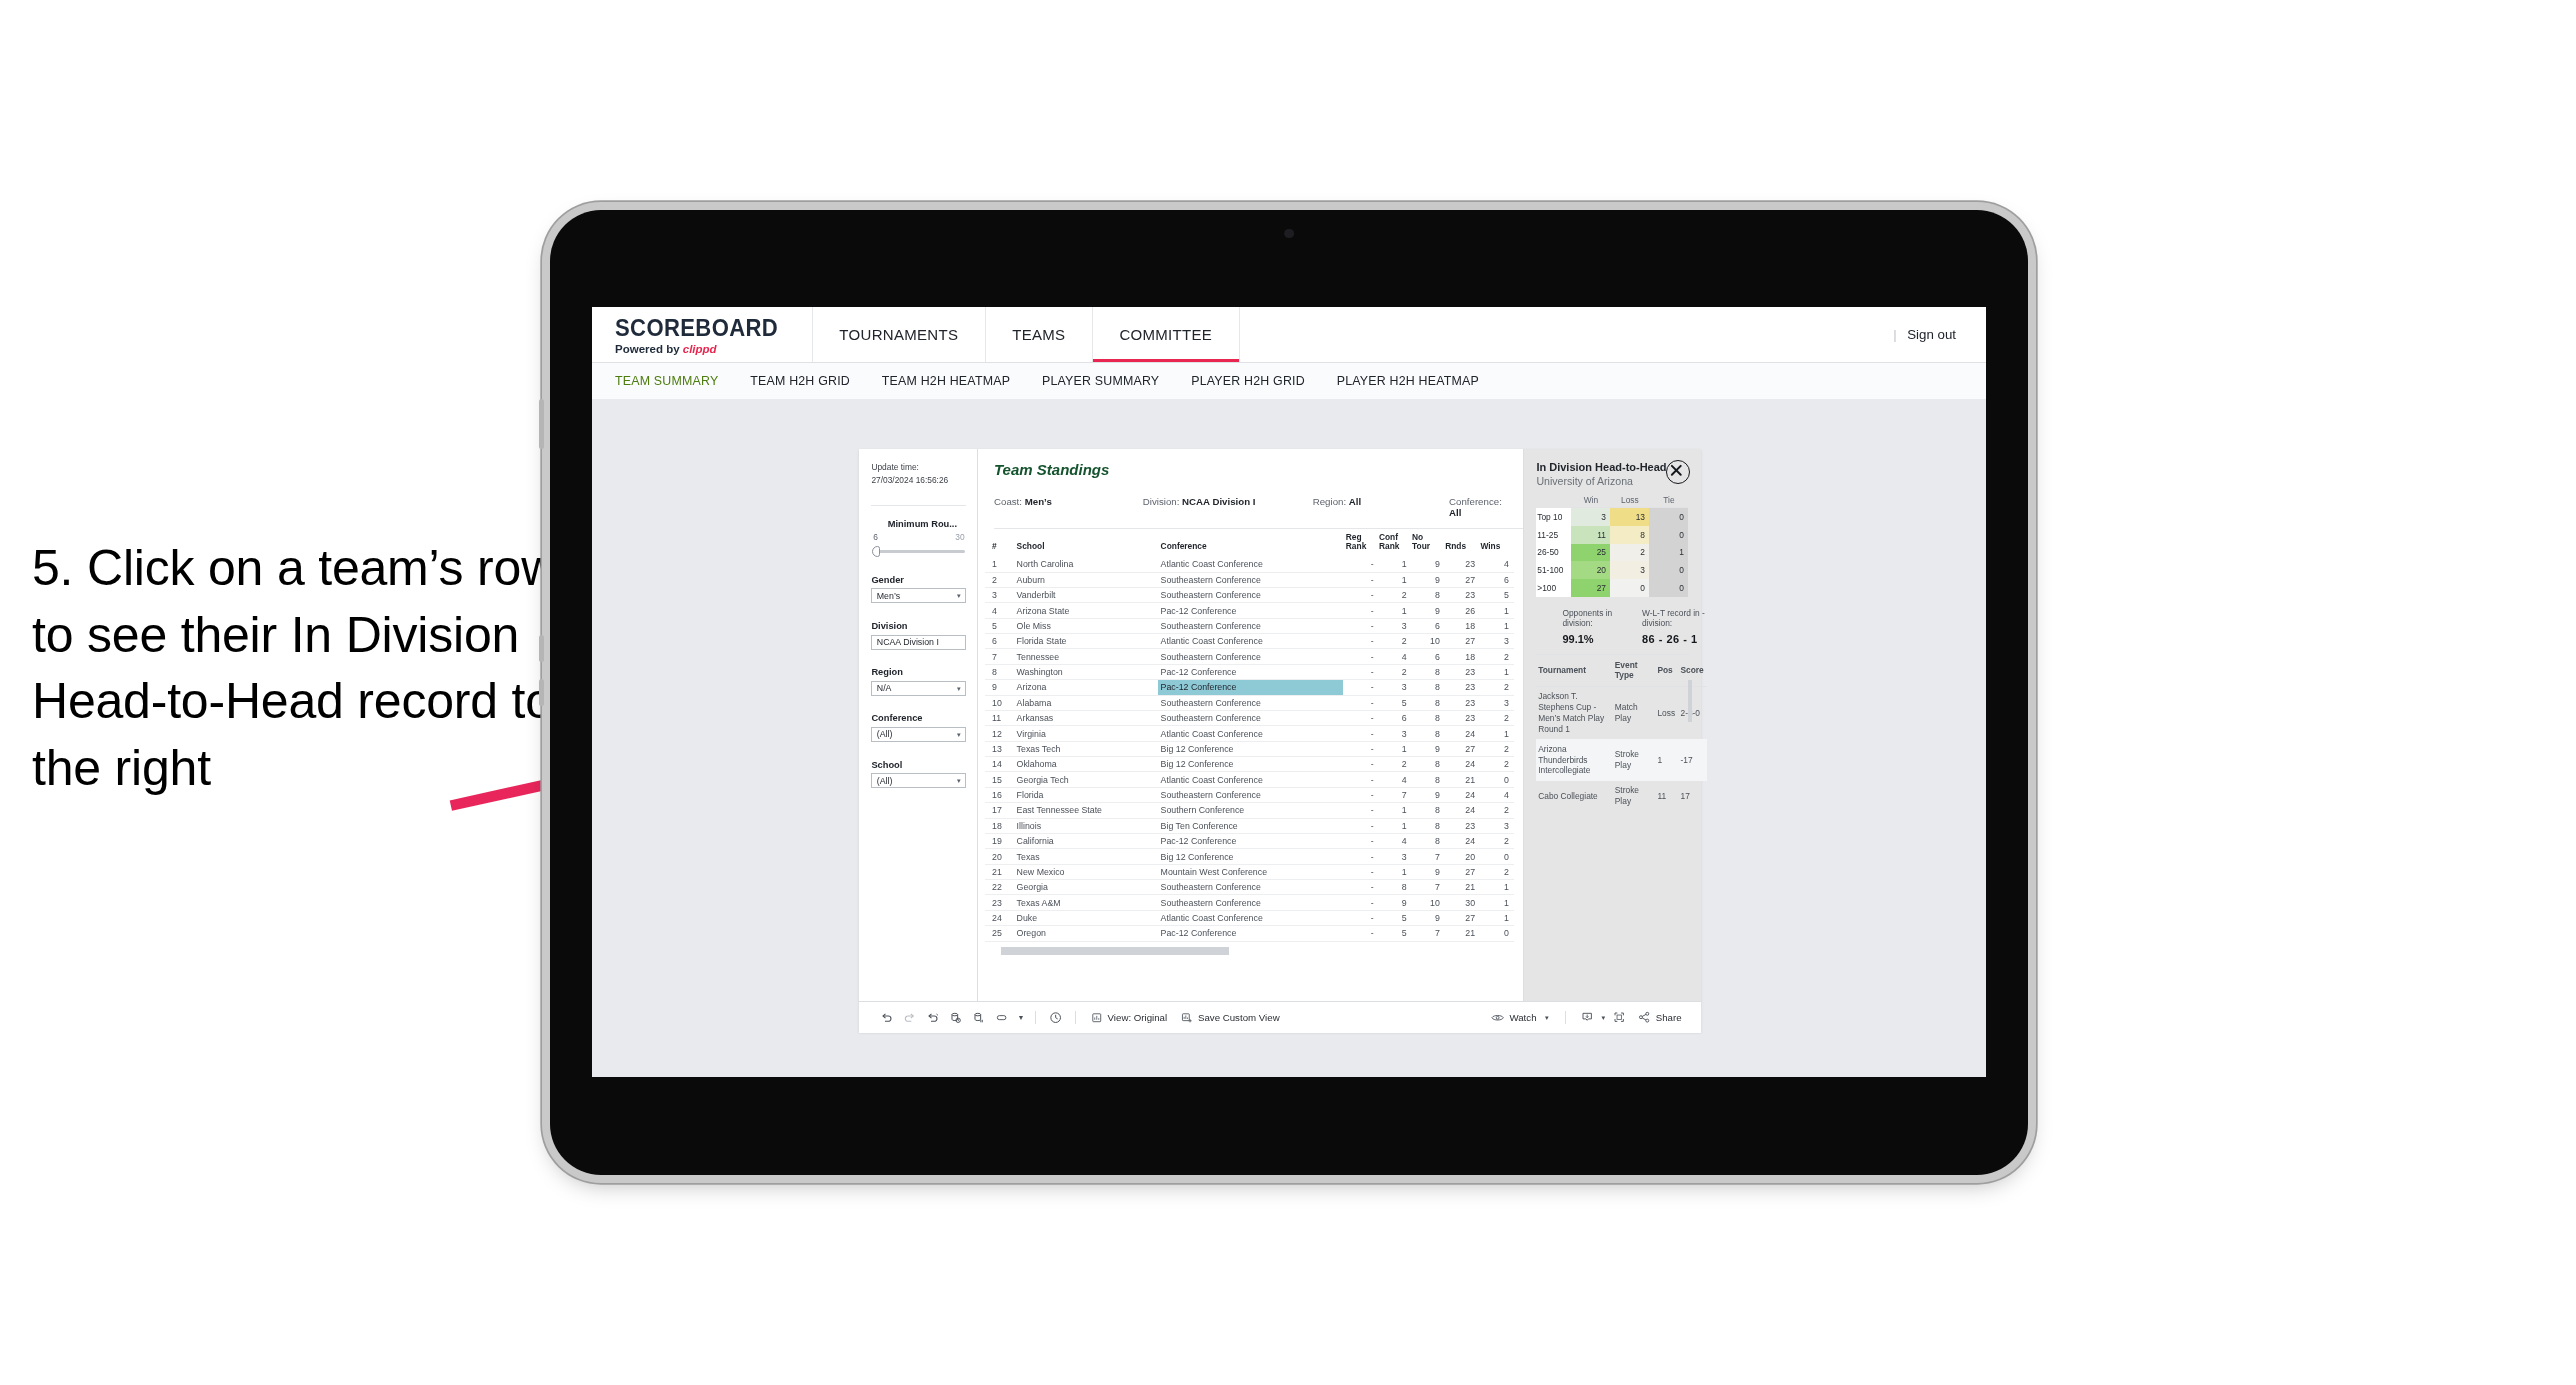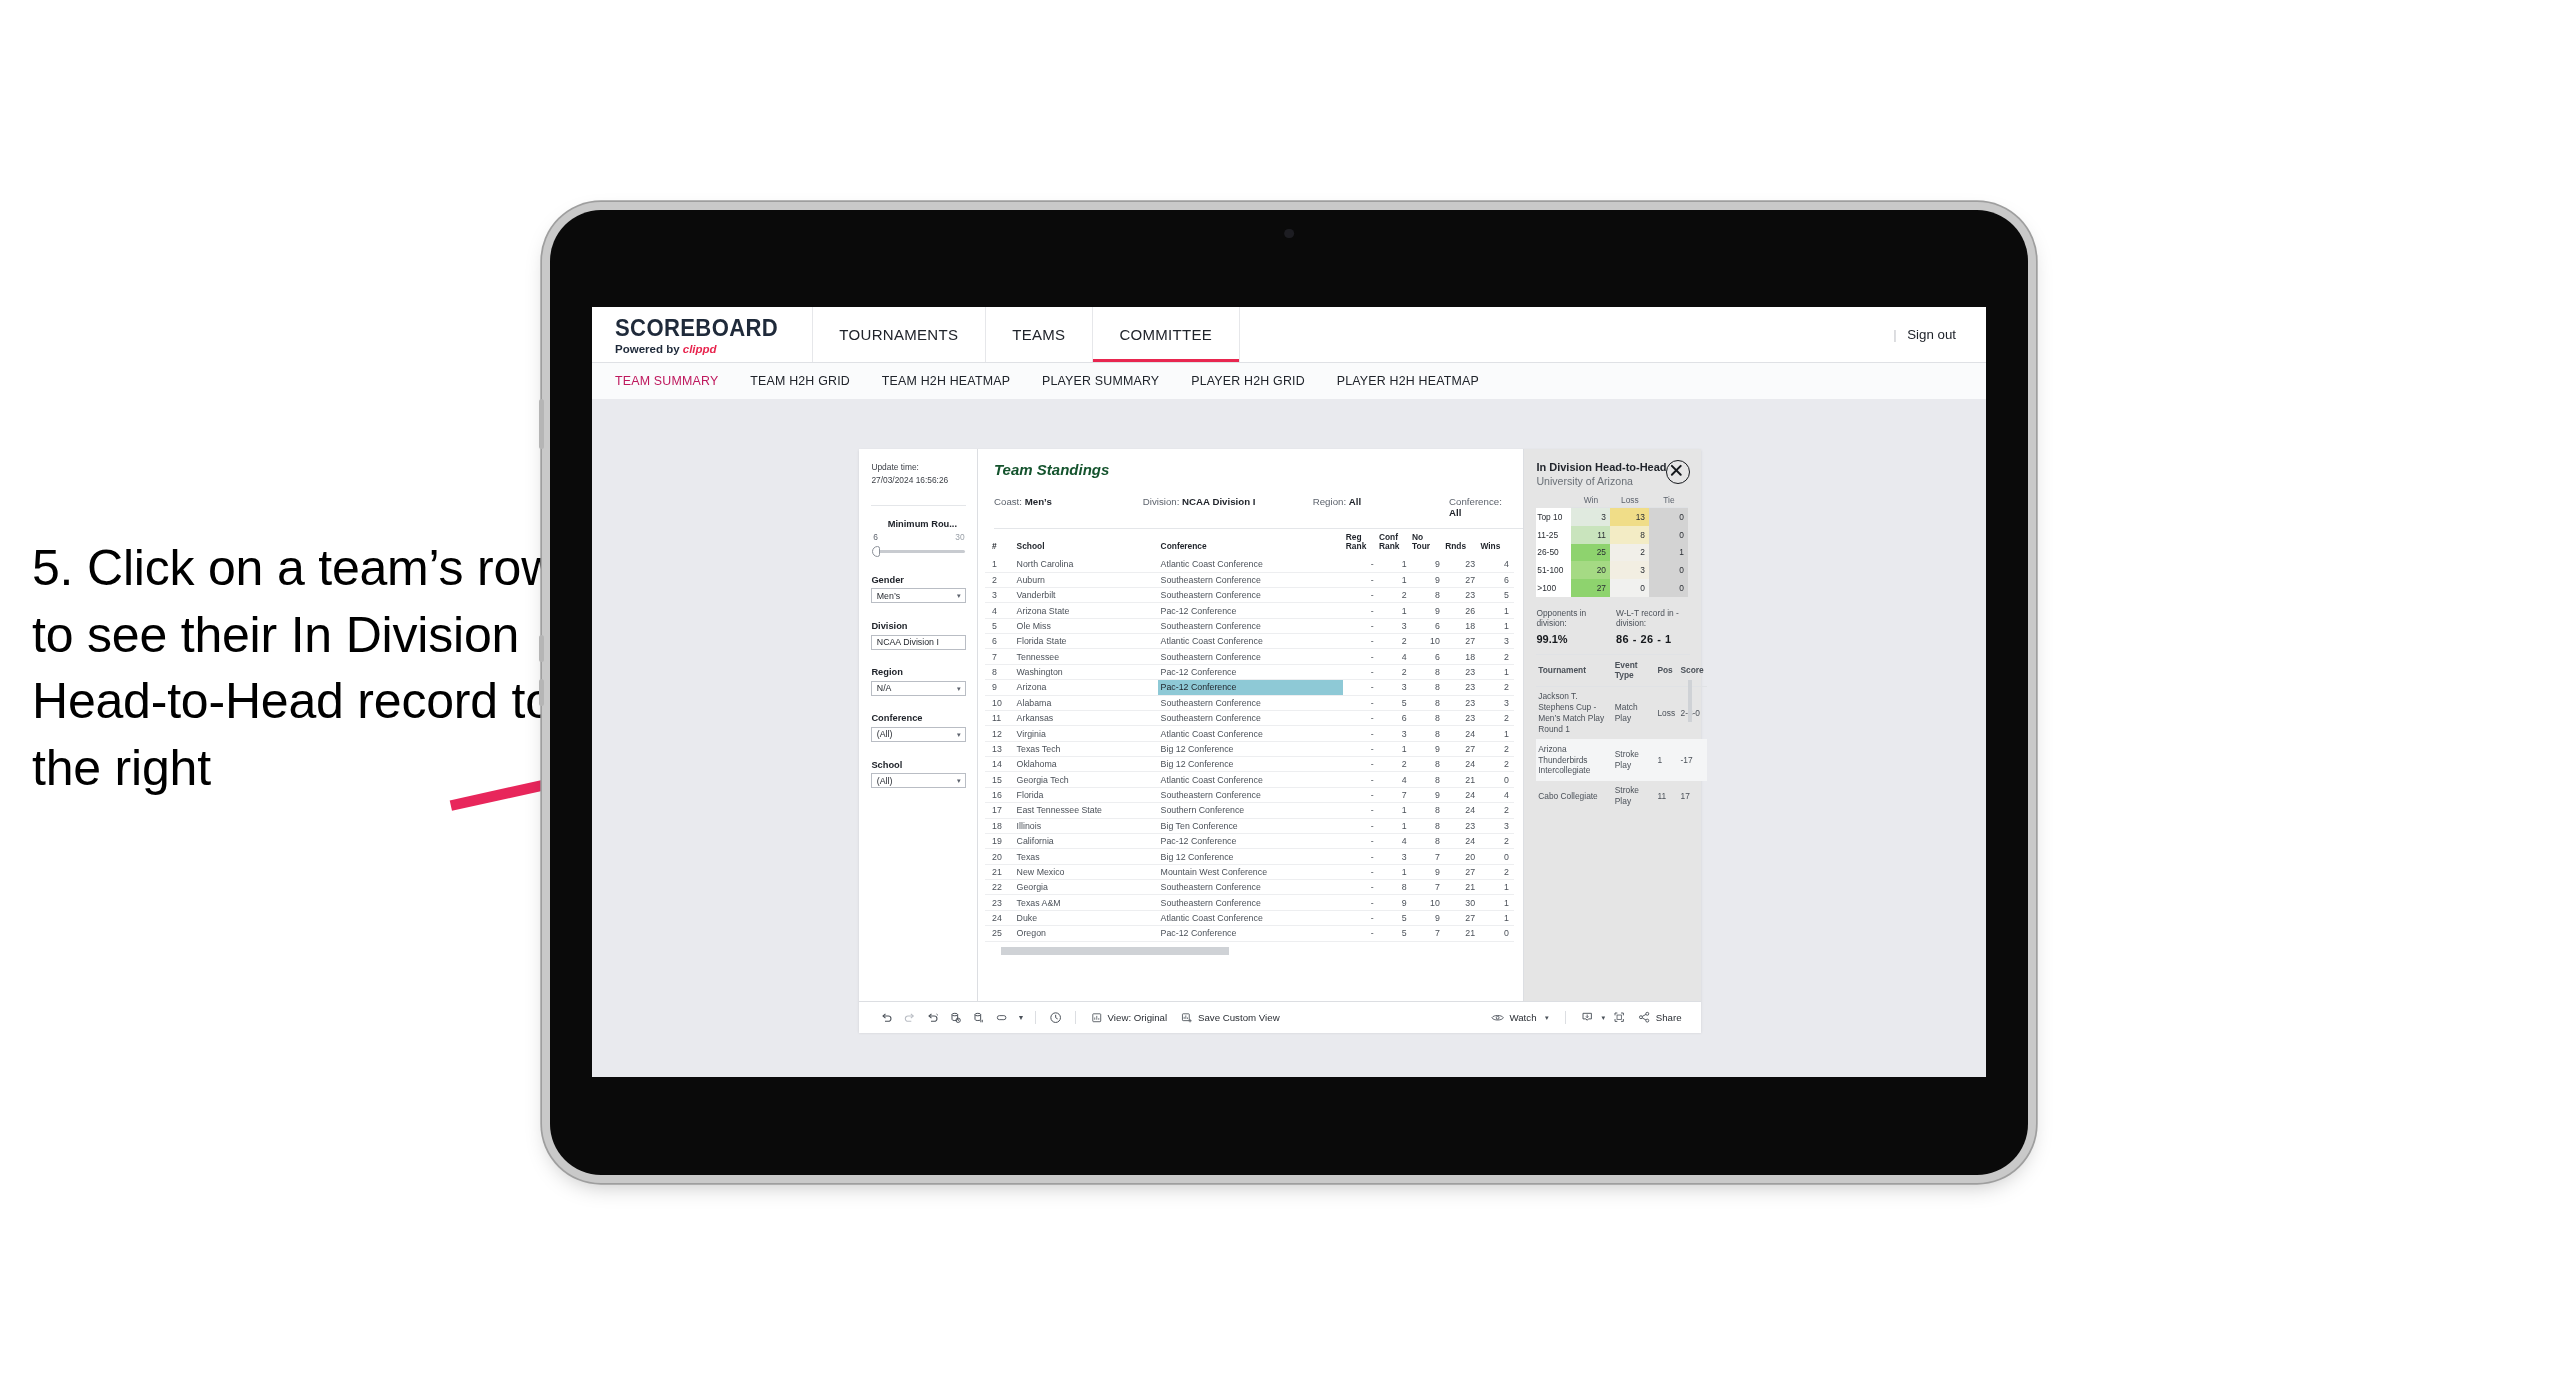--- a/index.html
+++ b/index.html
@@ -54,21 +54,21 @@
                height:2.7px;background:#e8264f;}
   #topnav-right{margin-left:auto;display:flex;align-items:center;padding-right:30px;
                 font-size:13.3px;color:#20242b;gap:10.6px;}
   #topnav-right .divider{color:#c3c5ca;}
 
   
   #subnav{height:36px;background:#fafbfc;border-bottom:0.9px solid #dfe1e5;
           display:flex;align-items:center;padding-left:23px;gap:0;}
   .subnav-item{font-size:12.4px;color:#20242b;padding:0 19.5px 0 0;margin-right:12.4px;
                cursor:pointer;letter-spacing:0.2px;}
-  .subnav-item.active{color:#be185d;}
+  .subnav-item.active{color:#4d7c0f;}
 
   
   #canvas{position:absolute;left:0;right:0;top:92px;bottom:0;background:#e9eaee;}
   #viz{position:absolute;left:267px;top:50px;width:842px;height:584px;background:#fff;
        box-shadow:0 0.9px 2.7px rgba(0,0,0,.10);display:flex;flex-direction:column;}
   #viz-body{flex:1;display:flex;min-height:0;}
 
   
   #filters{width:119px;border-right:0.9px solid #dcdee2;padding:12.4px 10.6px 0 12.4px;
            box-sizing:border-box;background:#fff;}
@@ -130,21 +130,21 @@
 
   table.h2h{border-collapse:collapse;width:152px;font-size:8.8px;table-layout:fixed;}
   table.h2h th{font-size:8.4px;color:#5d636d;font-weight:400;text-align:center;
                padding:0 0 2.7px 0;border-bottom:0.9px solid #e0e2e5;}
   table.h2h th.lbl{width:35px;border-bottom:none;}
   table.h2h td{height:17.7px;font-size:8.4px;color:#2a2e34;text-align:right;
                padding:0 4.4px 0 0;}
   table.h2h td.lbl{text-align:left;color:#2a2e34;padding-left:0.9px;padding-right:0;
                    background:#fff!important;}
 
-  #summary-row{display:flex;margin-top:11.5px;width:156px;}
+  #summary-row{display:flex;margin-top:11.5px;width:156px;margin-left:26px;}
   .sum-block .sum-lbl{font-size:8.4px;color:#4b5159;}
   .sum-block .sum-val{font-size:11px;font-weight:700;color:#15181c;margin-top:4.4px;}
   .sum-1{width:76px;} .sum-2{flex:1;text-align:left;padding-left:3.5px;}
   .sum-2 .sum-val{letter-spacing:0.5px;}
 
   #tour-sep{height:0.9px;background:#e0e2e5;margin:9.7px 10.6px 0 0;}
   table.tour{border-collapse:collapse;width:156px;font-size:8.4px;table-layout:fixed;margin-top:5.3px;}
   table.tour th{font-weight:700;color:#4b5159;font-size:8.4px;text-align:left;
                 padding:0 1.8px 5.3px 1.8px;border-bottom:0.9px solid #e0e2e5;}
   table.tour td{color:#4b5159;padding:4.4px 1.8px;vertical-align:middle;line-height:1.3;}

